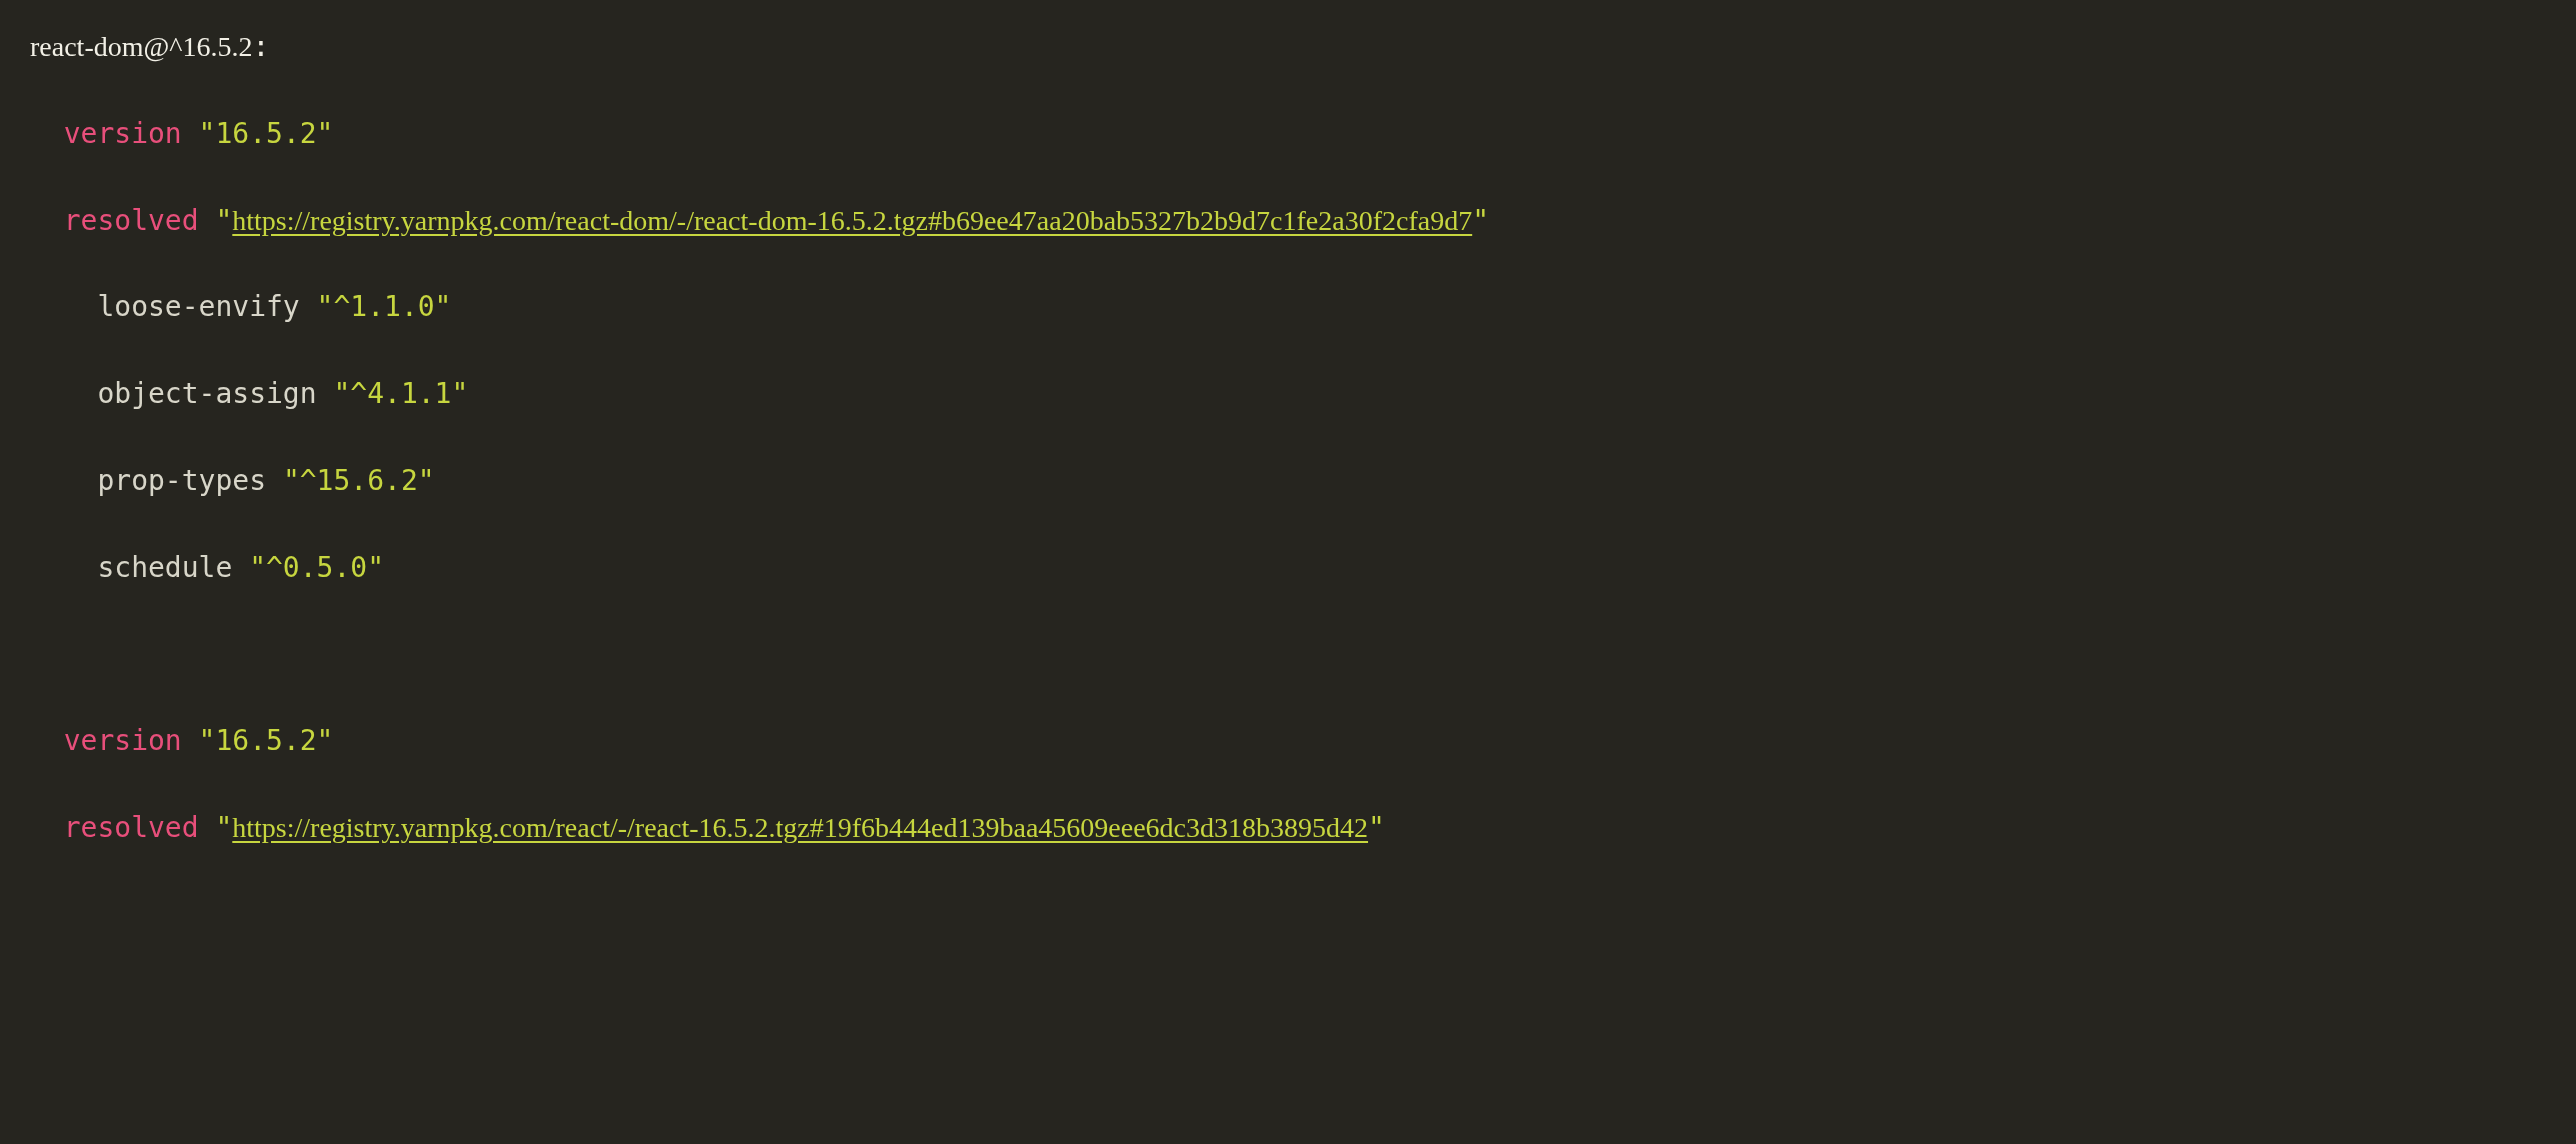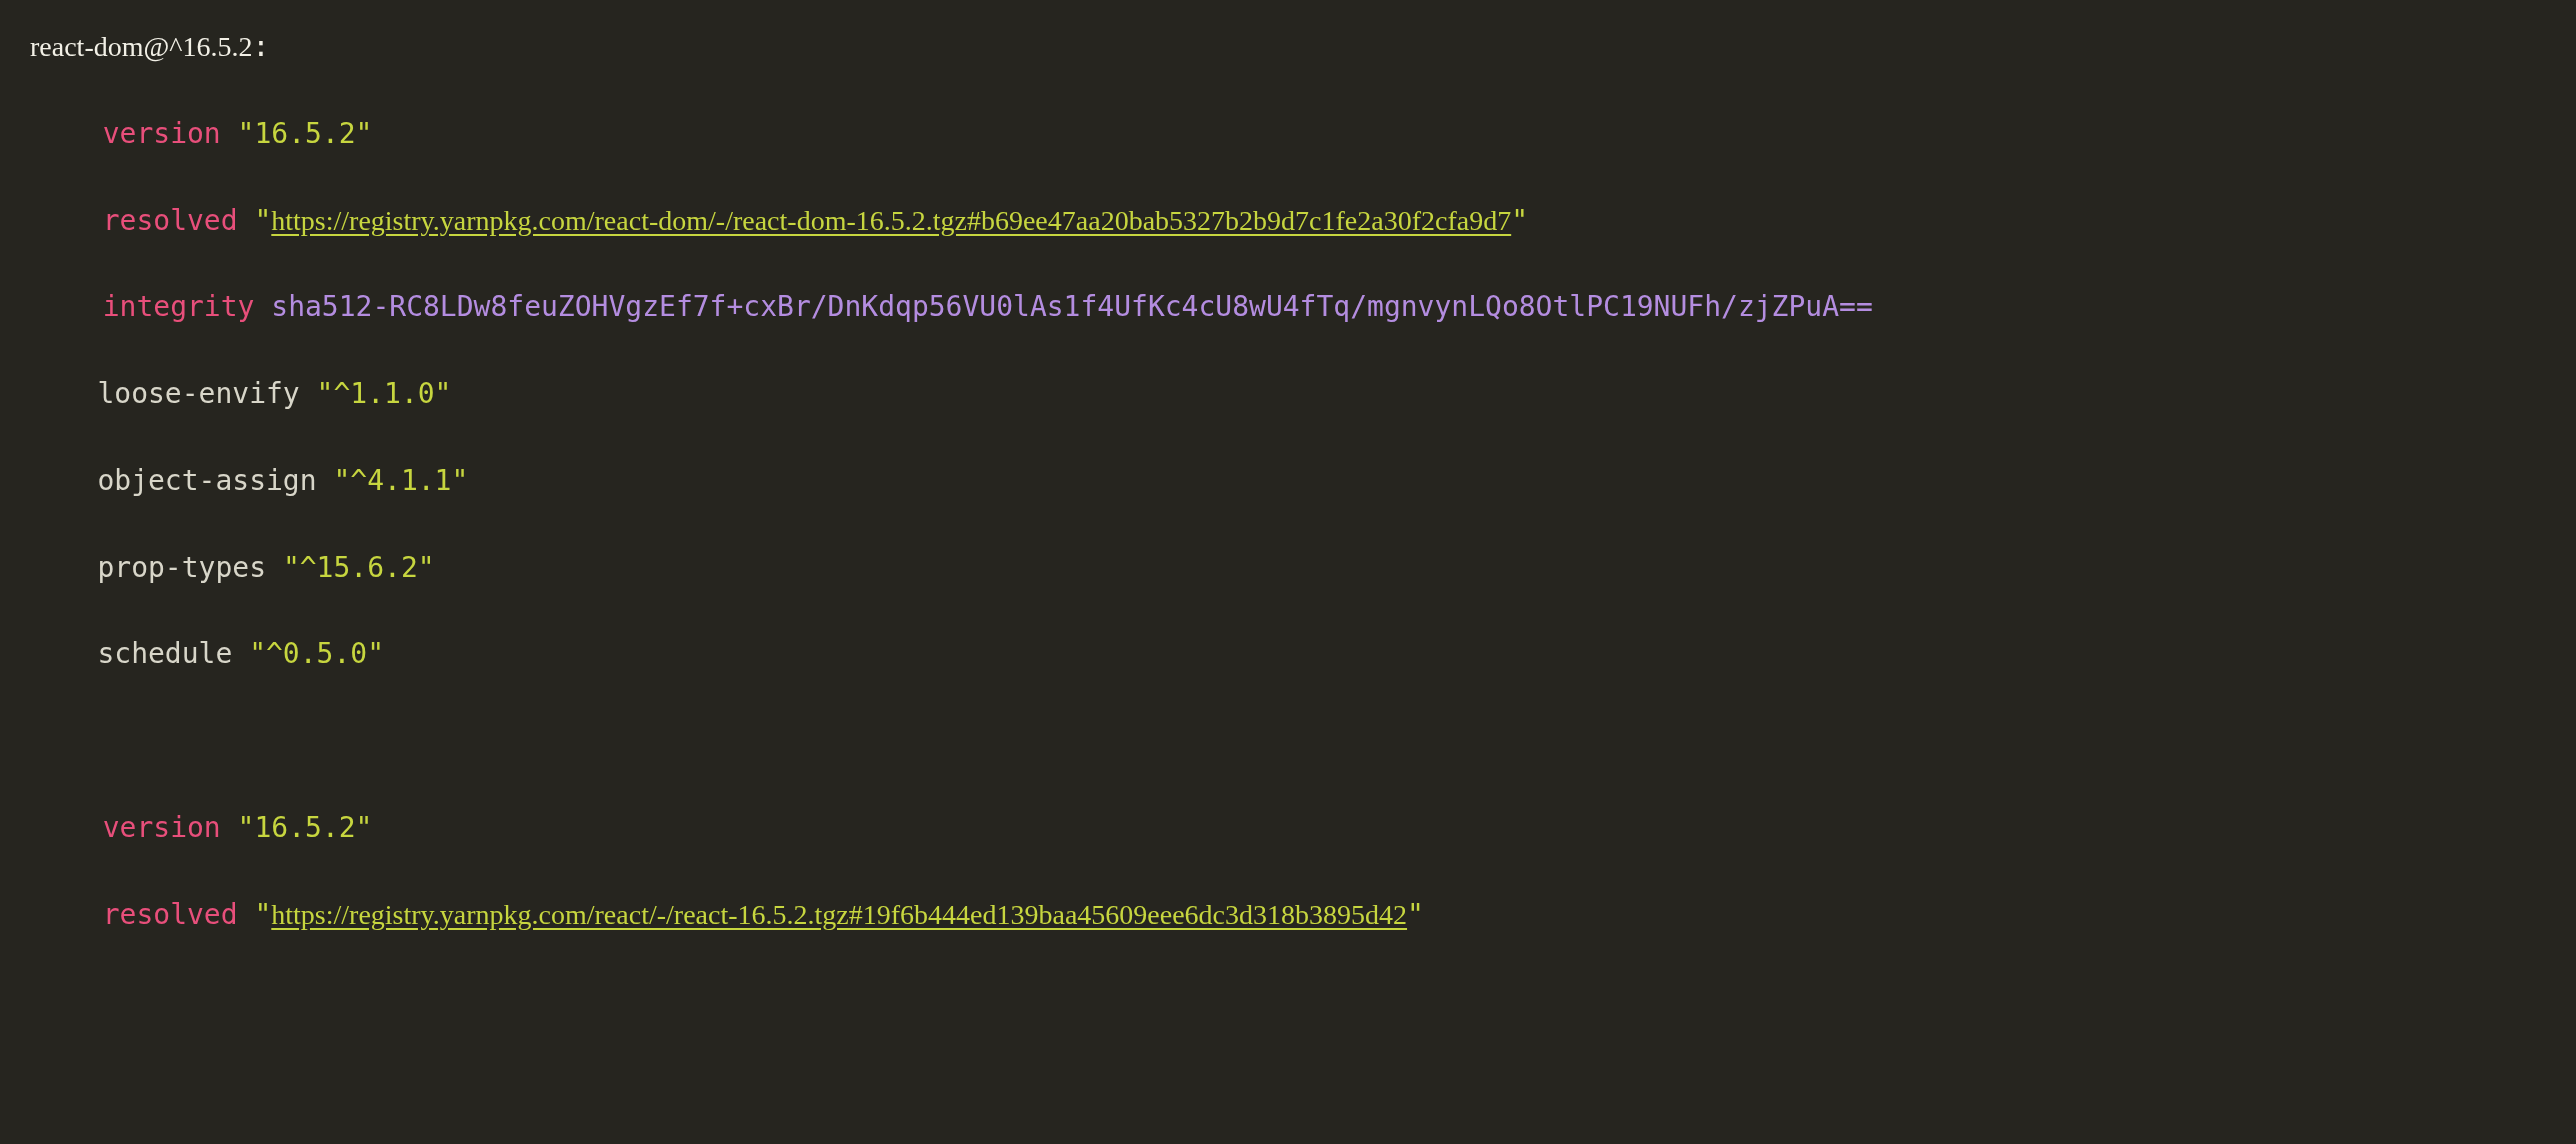--- a/index.html
+++ b/index.html
@@ -14,34 +14,33 @@
     margin: 0;
     padding: 25px 30px;
     font-family: "SF Mono", "Menlo", "Consolas", "DejaVu Sans Mono", monospace;
     font-size: 28px;
     line-height: 1.55;
     white-space: pre;
     color: #d8d6c9;
   }
   .line { display: block; }
   .tok-header { color: #f2f0e6; font-family: Liberation Serif, serif; }
-  .tok-key    { color: #e84f7b; margin-left: 39px; }
+  .tok-key    { color: #e84f7b; }
   .tok-colon  { color: #f2f0e6; }
   .tok-str    { color: #c7d63f; }
   .tok-url    { color: #c7d63f; text-decoration: underline; text-underline-offset: 4px; font-family: Liberation Serif, serif; }
   .tok-hash   { color: #b48de0; }
   .tok-plain  { color: #d8d6c9; }
 </style>
 </head>
 <body>
 
 <pre class="code"><span class="line"><span class="tok-header">react-dom@^16.5.2</span><span class="tok-colon">:</span></span>
 <span class="line">  <span class="tok-key">version</span> <span class="tok-str">"16.5.2"</span></span>
 <span class="line">  <span class="tok-key">resolved</span> <span class="tok-str">"</span><span class="tok-url">https://registry.yarnpkg.com/react-dom/-/react-dom-16.5.2.tgz#b69ee47aa20bab5327b2b9d7c1fe2a30f2cfa9d7</span><span class="tok-str">"</span></span>
-<span class="line">  <span class="tok-key">integrity</span> <span class="tok-hash">sha512-RC8LDw8feuZOHVgzEf7f+cxBr/DnKdqp56VU0lAs1f4UfKc4cU8wU4fTq/mgnvynLQo8OtlPC19NUFh/zjZPuA==</span></span>
 <span class="line">    <span class="tok-plain">loose-envify</span> <span class="tok-str">"^1.1.0"</span></span>
 <span class="line">    <span class="tok-plain">object-assign</span> <span class="tok-str">"^4.1.1"</span></span>
 <span class="line">    <span class="tok-plain">prop-types</span> <span class="tok-str">"^15.6.2"</span></span>
 <span class="line">    <span class="tok-plain">schedule</span> <span class="tok-str">"^0.5.0"</span></span>
 <span class="line"> </span>
 <span class="line">  <span class="tok-key">version</span> <span class="tok-str">"16.5.2"</span></span>
 <span class="line">  <span class="tok-key">resolved</span> <span class="tok-str">"</span><span class="tok-url">https://registry.yarnpkg.com/react/-/react-16.5.2.tgz#19f6b444ed139baa45609eee6dc3d318b3895d42</span><span class="tok-str">"</span></span>
 <span class="line">   </span>
 
 

